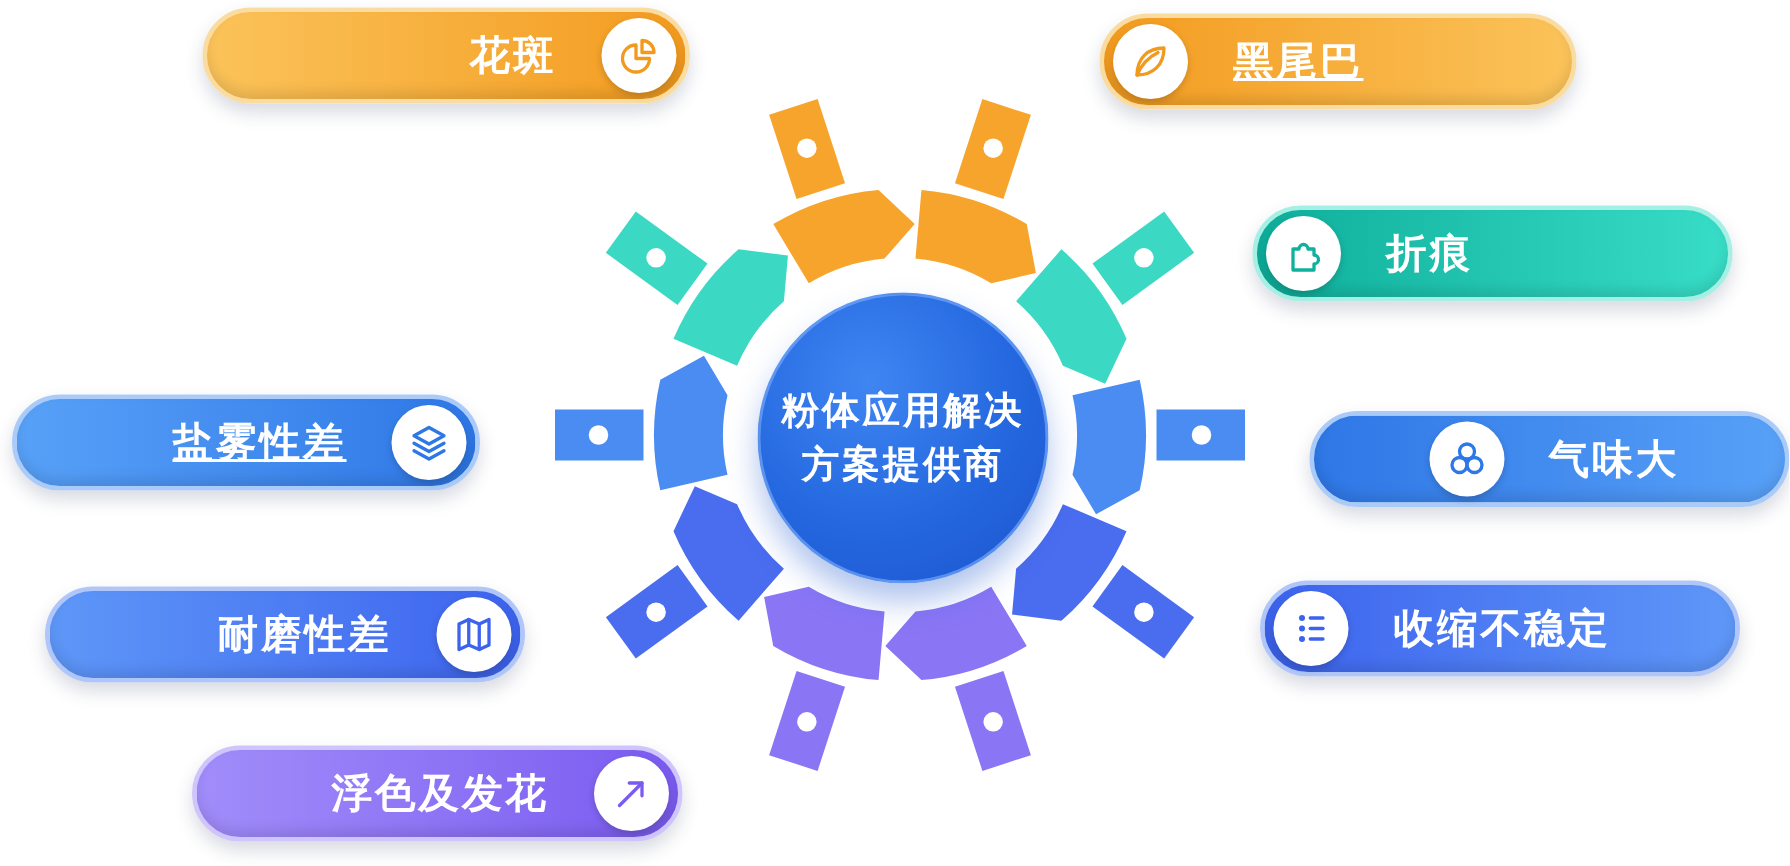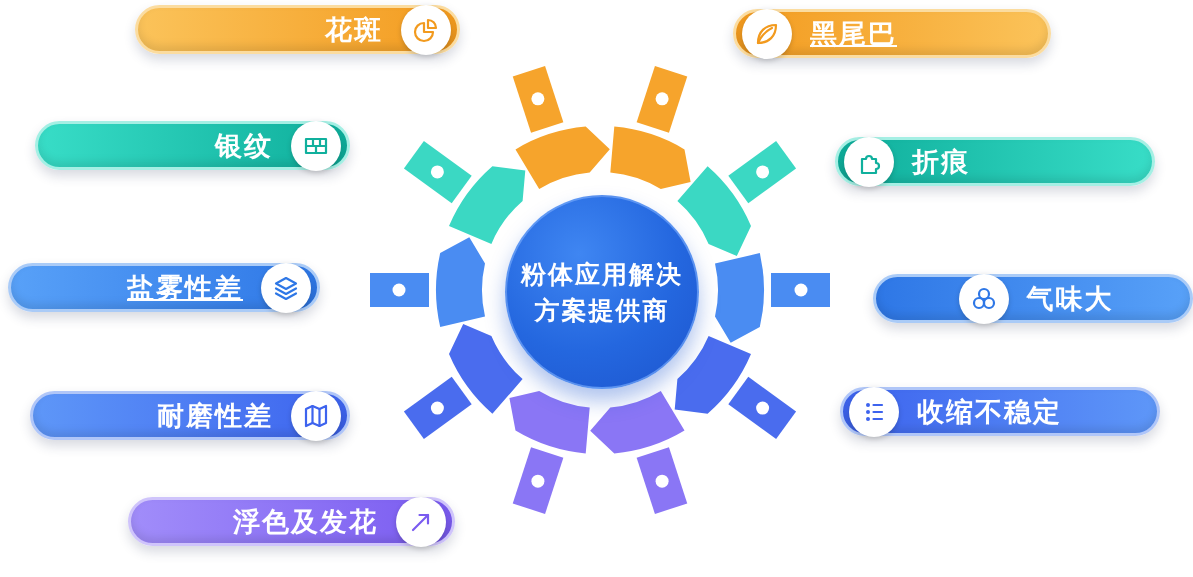--- a/index.html
+++ b/index.html
@@ -4,22 +4,22 @@
 <style>
   html,body{margin:0;padding:0;background:#ffffff;}
   .canvas{
     position:relative;width:1193px;height:577px;overflow:hidden;background:#ffffff;
     font-family:"Liberation Sans", sans-serif;
   }
   #ring-svg{position:absolute;left:0;top:0;}
 
   
   .pill{
-    position:absolute;height:49px;border-radius:36px;box-sizing:border-box;
-    display:flex;align-items:center;gap:18px;
+    position:absolute;height:64px;border-radius:36px;box-sizing:border-box;
+    display:flex;align-items:center;gap:30px;
     color:#fff;font-weight:700;font-size:27px;letter-spacing:2px;
     background:linear-gradient(var(--dir),var(--c1),var(--c2));
     border:3px solid var(--bc);
     box-shadow:0 6px 12px rgba(40,50,90,0.18), inset 0 -5px 8px rgba(0,0,0,0.10);
   }
   .side-left{justify-content:flex-end;padding-right:6px;--dir:90deg;}
   .side-right{justify-content:flex-start;padding-left:6px;--dir:270deg;}
 
   .c-orange{--c1:#FBC35A;--c2:#F39B1F;--bc:#FBDCA0;}
   .c-teal  {--c1:#38DDC7;--c2:#0EAE9B;--bc:#A5EFE4;}
@@ -103,32 +103,20 @@
   <div class="pill side-left c-orange p0">
     <span class="label">花斑</span>
     <span class="icon-circle">
       <svg width="28" height="28" viewBox="0 0 28 28" fill="none" stroke="#F29A1E" stroke-width="2.2" stroke-linecap="round" stroke-linejoin="round">
         <path d="M12 16 V7 a9 9 0 1 0 9 9 Z"></path>
         <path d="M16 12 V4 a8 8 0 0 1 8 8 Z"></path>
       </svg>
     </span>
   </div>
 
-  <div class="pill side-left c-teal p2">
-    <span class="label">银纹</span>
-    <span class="icon-circle">
-      <svg width="28" height="28" viewBox="0 0 28 28" fill="none" stroke="#10B09D" stroke-width="2.2" stroke-linecap="round" stroke-linejoin="round">
-        <path d="M4 7 h20 v14 H4 Z"></path>
-        <path d="M4 14 h20"></path>
-        <path d="M11 7 v7"></path>
-          <path d="M18 7 v7"></path>
-          <path d="M14 14 v7"></path>
-      </svg>
-    </span>
-  </div>
 
   <div class="pill side-left c-blue p4">
     <span class="label">盐雾性差</span>
     <span class="icon-circle">
       <svg width="28" height="28" viewBox="0 0 28 28" fill="none" stroke="#2E77E6" stroke-width="2.2" stroke-linecap="round" stroke-linejoin="round">
         <path d="M14 4 L24 9.5 L14 15 L4 9.5 Z"></path>
         <path d="M4 14.5 L14 20 L24 14.5"></path>
         <path d="M4 19.5 L14 25 L24 19.5"></path>
       </svg>
     </span>

